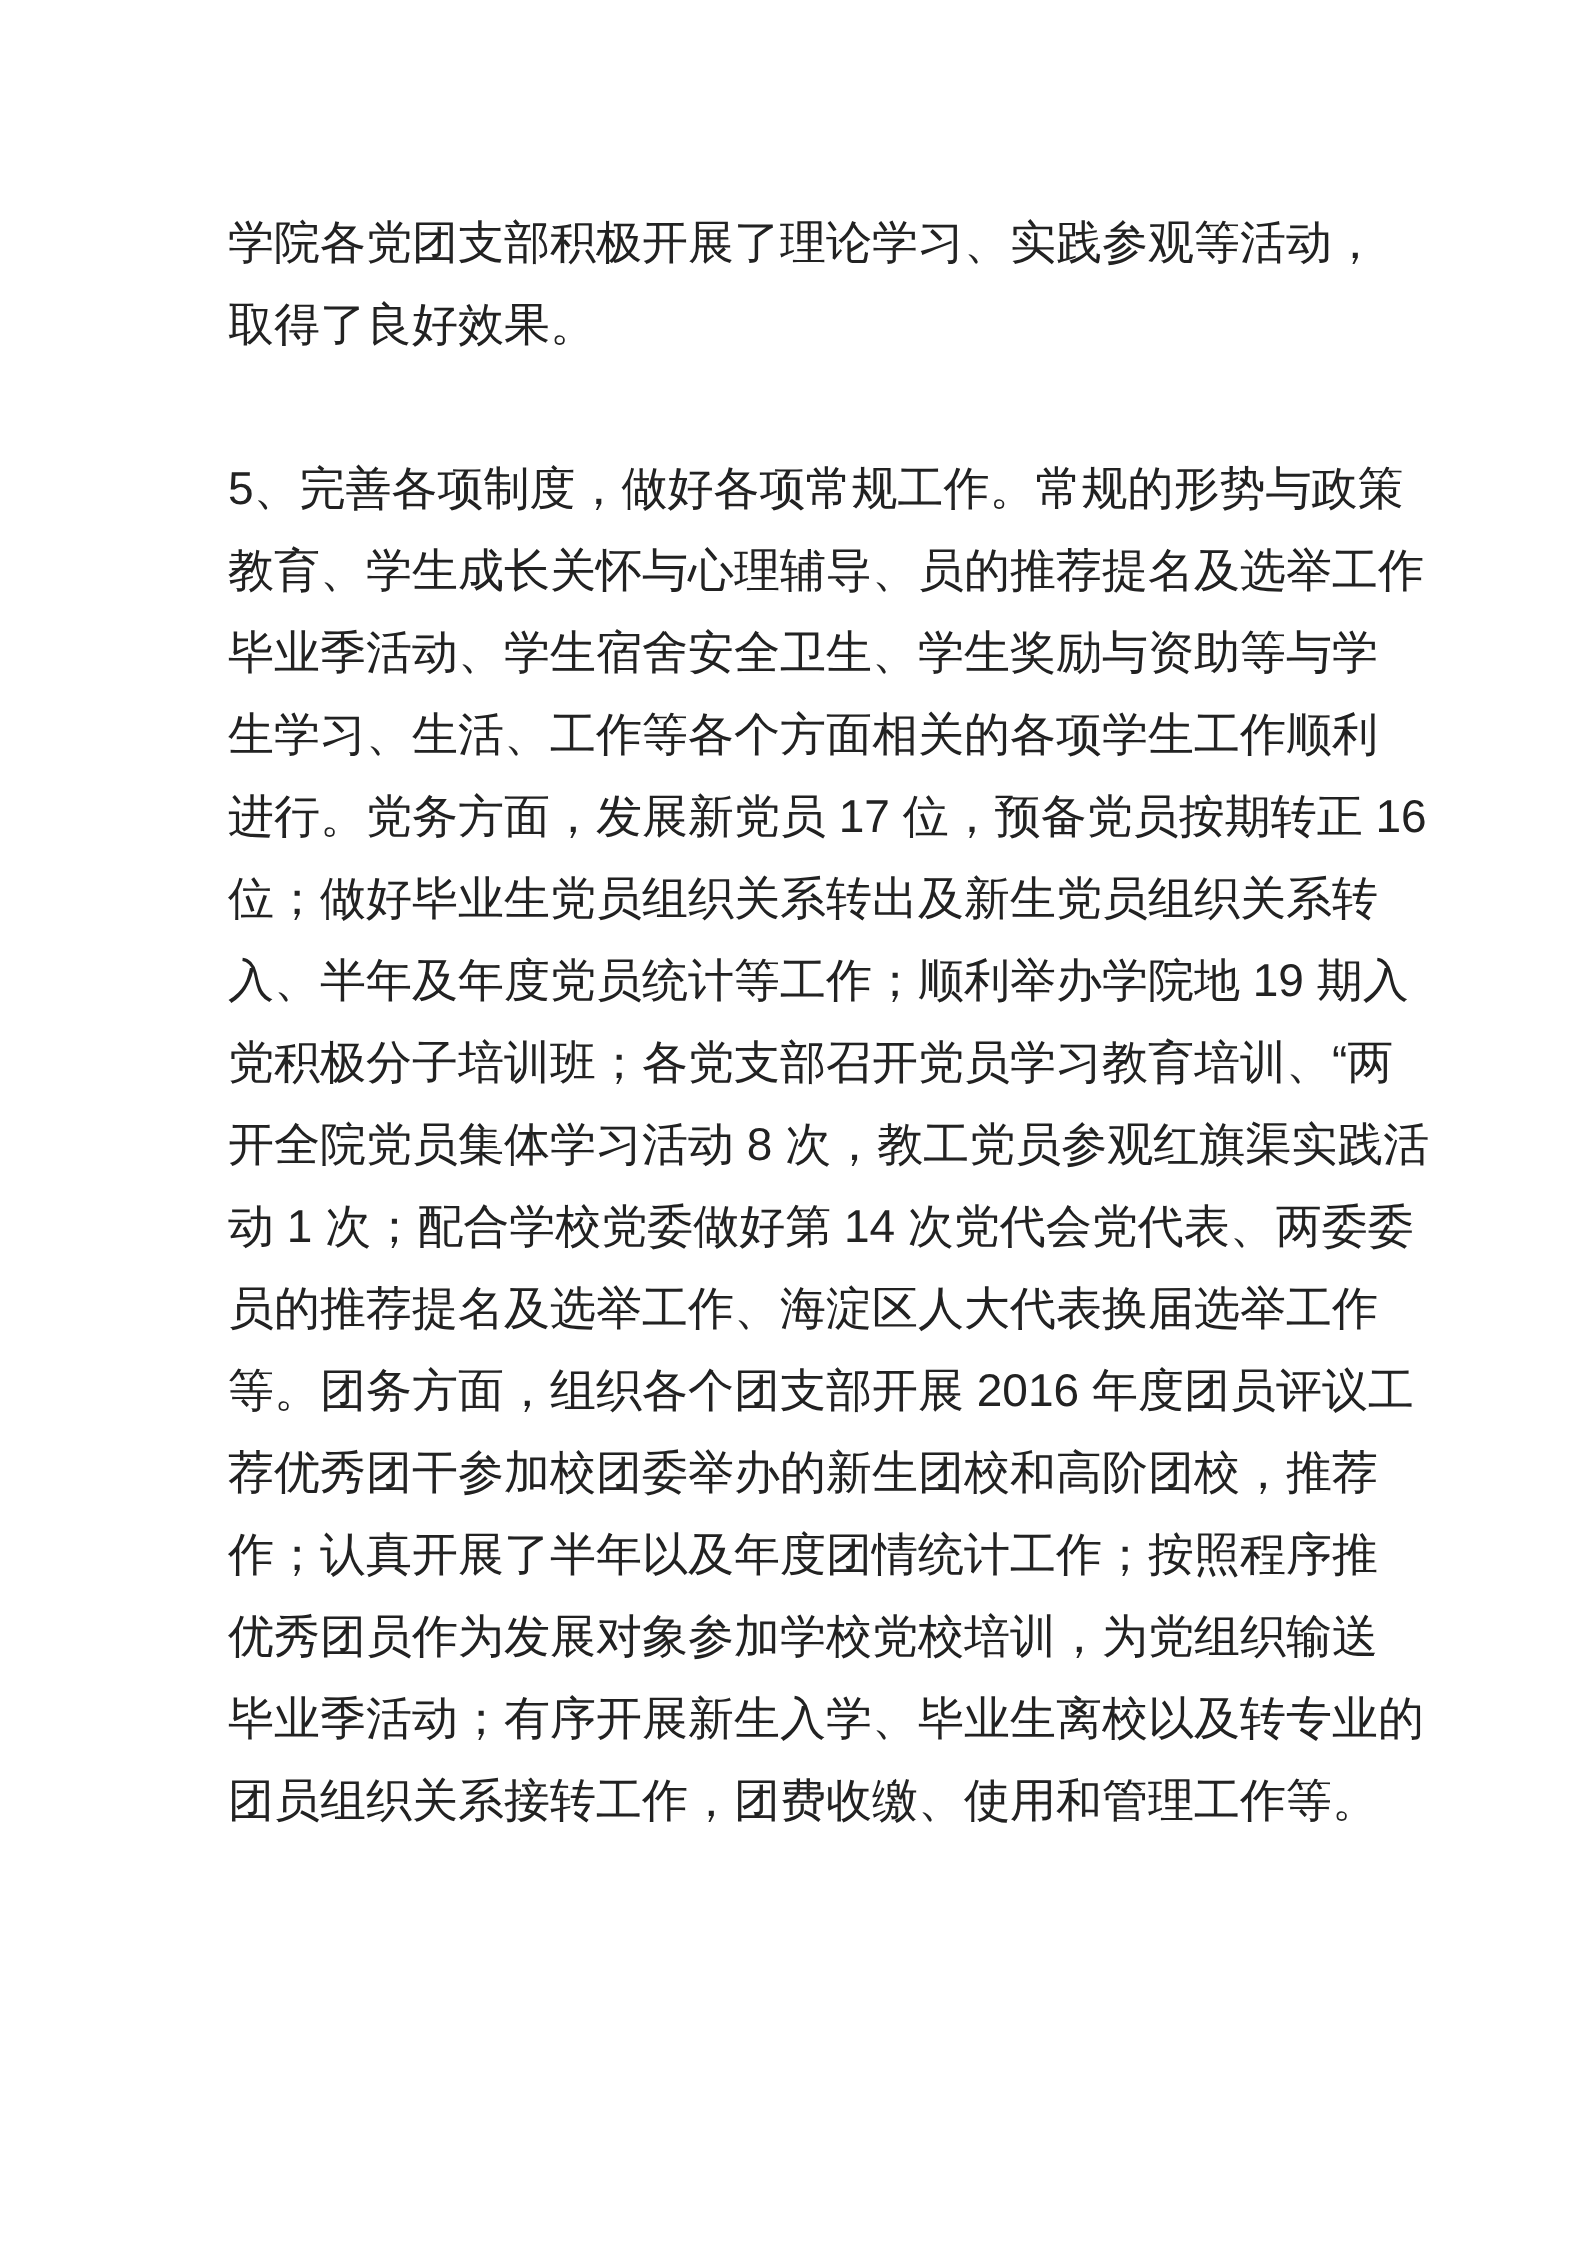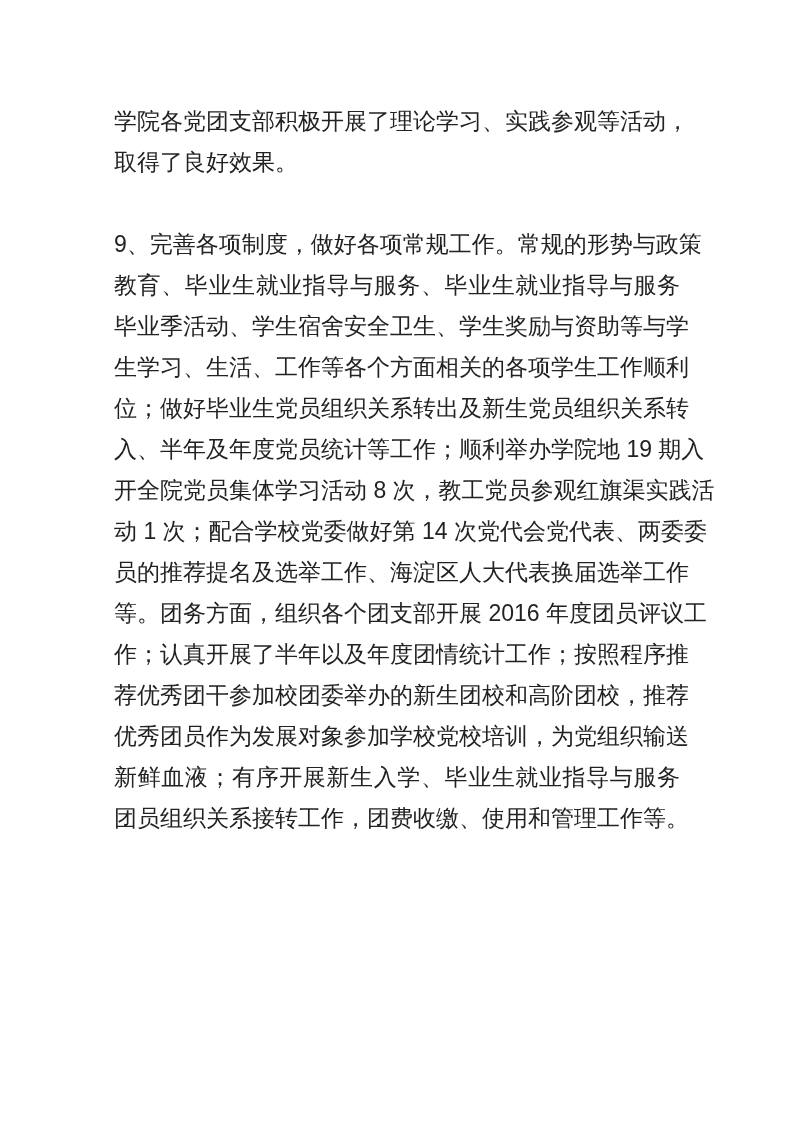--- a/index.html
+++ b/index.html
@@ -45,46 +45,48 @@
 
 <div class="page">
   <div class="para">
 
       <div class="line">学院各党团支部积极开展了理论学习、实践参观等活动，</div>
 
       <div class="line">取得了良好效果。</div>
     </div>
   <div class="para">
 
-      <div class="line">9、完善各项制度，做好各项常规工作。常规的形势与政策</div>
+      <div class="line">5、完善各项制度，做好各项常规工作。常规的形势与政策</div>
 
-      <div class="line">教育、毕业生就业指导与服务、毕业生就业指导与服务</div>
+      <div class="line">教育、学生成长关怀与心理辅导、员的推荐提名及选举工作</div>
 
       <div class="line">毕业季活动、学生宿舍安全卫生、学生奖励与资助等与学</div>
 
       <div class="line">生学习、生活、工作等各个方面相关的各项学生工作顺利</div>
 
+      <div class="line">进行。党务方面，发展新党员 17 位，预备党员按期转正 16</div>
 
       <div class="line">位；做好毕业生党员组织关系转出及新生党员组织关系转</div>
 
       <div class="line">入、半年及年度党员统计等工作；顺利举办学院地 19 期入</div>
 
+      <div class="line">党积极分子培训班；各党支部召开党员学习教育培训、“两</div>
 
 
       <div class="line">开全院党员集体学习活动 8 次，教工党员参观红旗渠实践活</div>
 
       <div class="line">动 1 次；配合学校党委做好第 14 次党代会党代表、两委委</div>
 
       <div class="line">员的推荐提名及选举工作、海淀区人大代表换届选举工作</div>
 
       <div class="line">等。团务方面，组织各个团支部开展 2016 年度团员评议工</div>
 
+      <div class="line">荐优秀团干参加校团委举办的新生团校和高阶团校，推荐</div>
+
       <div class="line">作；认真开展了半年以及年度团情统计工作；按照程序推</div>
-
-      <div class="line">荐优秀团干参加校团委举办的新生团校和高阶团校，推荐</div>
 
       <div class="line">优秀团员作为发展对象参加学校党校培训，为党组织输送</div>
 
-      <div class="line">新鲜血液；有序开展新生入学、毕业生就业指导与服务</div>
+      <div class="line">毕业季活动；有序开展新生入学、毕业生离校以及转专业的</div>
 
       <div class="line">团员组织关系接转工作，团费收缴、使用和管理工作等。</div>
     </div>
 </div>
 
 </body></html>

